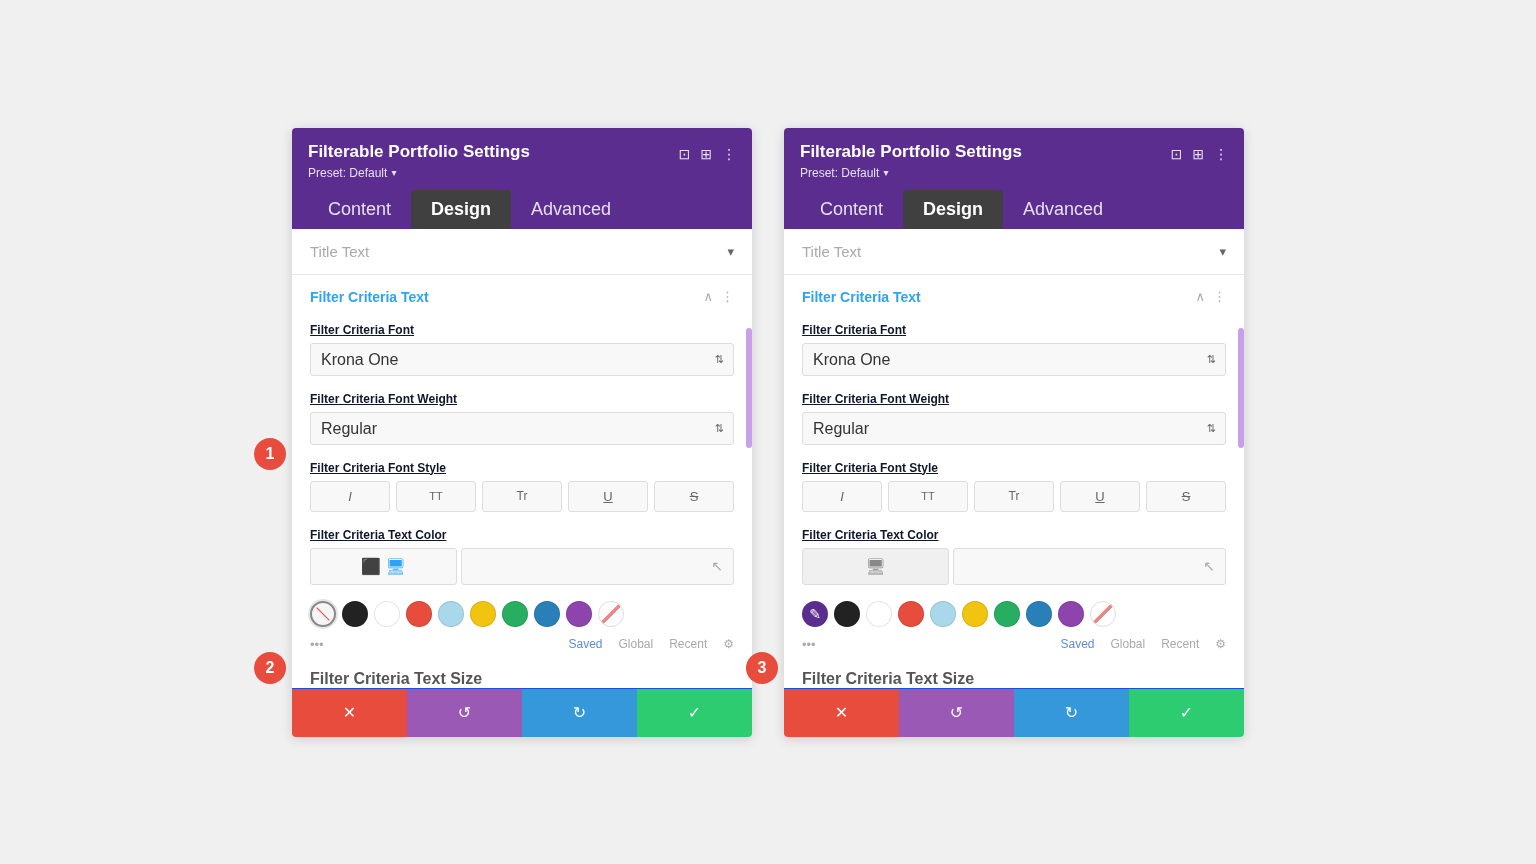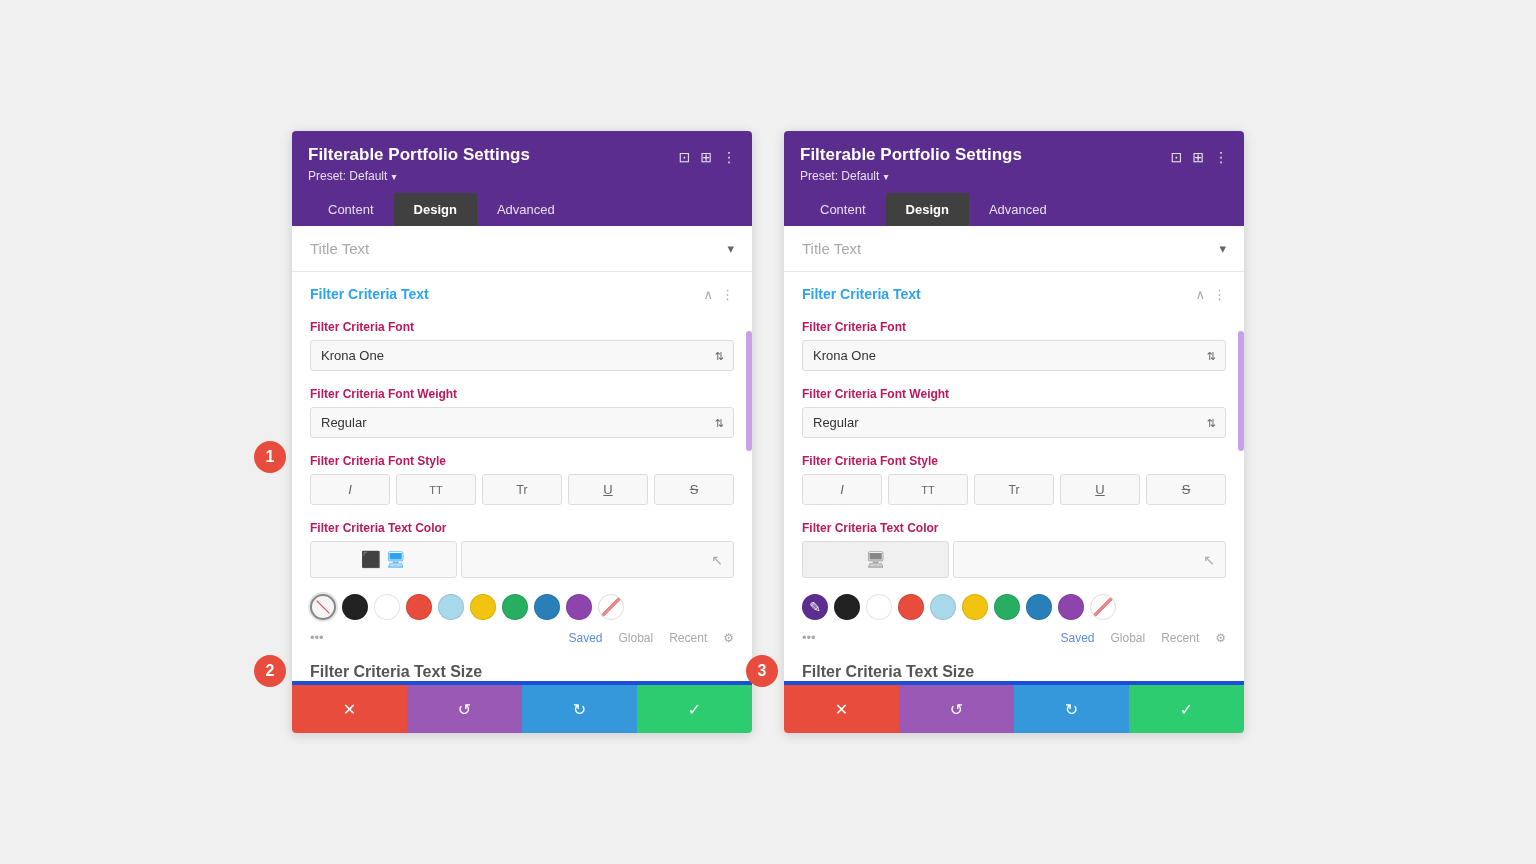--- a/index.html
+++ b/index.html
@@ -57,21 +57,21 @@
     .preset-arrow {
       font-size: 10px;
     }
     .tabs {
       display: flex;
       gap: 0;
     }
     .tab {
       padding: 9px 20px;
       color: rgba(255,255,255,0.85);
-      font-size: 13px;
+      font-size: 18px;
       font-weight: 500;
       cursor: pointer;
       border-radius: 3px 3px 0 0;
       text-align: right;
     }
     .tab.active {
       background: #404040;
       color: #fff;
       font-weight: bold;
     }
@@ -88,21 +88,21 @@
     }
     .section-collapsed-label {
       color: #aaa;
       font-size: 15px;
     }
     .chevron {
       color: #666;
       font-size: 13px;
     }
     .section-expanded {
-      border-bottom: 4px solid #1d4ed8;
+      border-bottom: 1px solid #1d4ed8;
     }
     .section-header {
       display: flex;
       align-items: center;
       justify-content: space-between;
       padding: 14px 18px 10px;
     }
     .section-title {
       color: #2ea3f2;
       font-size: 14px;
@@ -116,34 +116,35 @@
     .section-header-icon {
       color: #aaa;
       font-size: 13px;
       cursor: pointer;
     }
     .setting-row {
       padding: 8px 18px;
     }
     .setting-label {
       font-size: 12px;
-      color: #be185d;
+      color: #0f172a;
       font-weight: 600;
       margin-bottom: 6px;
+      text-decoration: underline;
     }
     .select-wrapper {
       position: relative;
     }
     .select-input {
       width: 100%;
       padding: 7px 10px;
       border: 1px solid #ddd;
       border-radius: 3px;
       background: #f8f8f8;
-      font-size: 13px;
+      font-size: 16px;
       color: #333;
       appearance: none;
       cursor: pointer;
     }
     .select-arrow {
       position: absolute;
       right: 10px;
       top: 50%;
       transform: translateY(-50%);
       color: #666;

